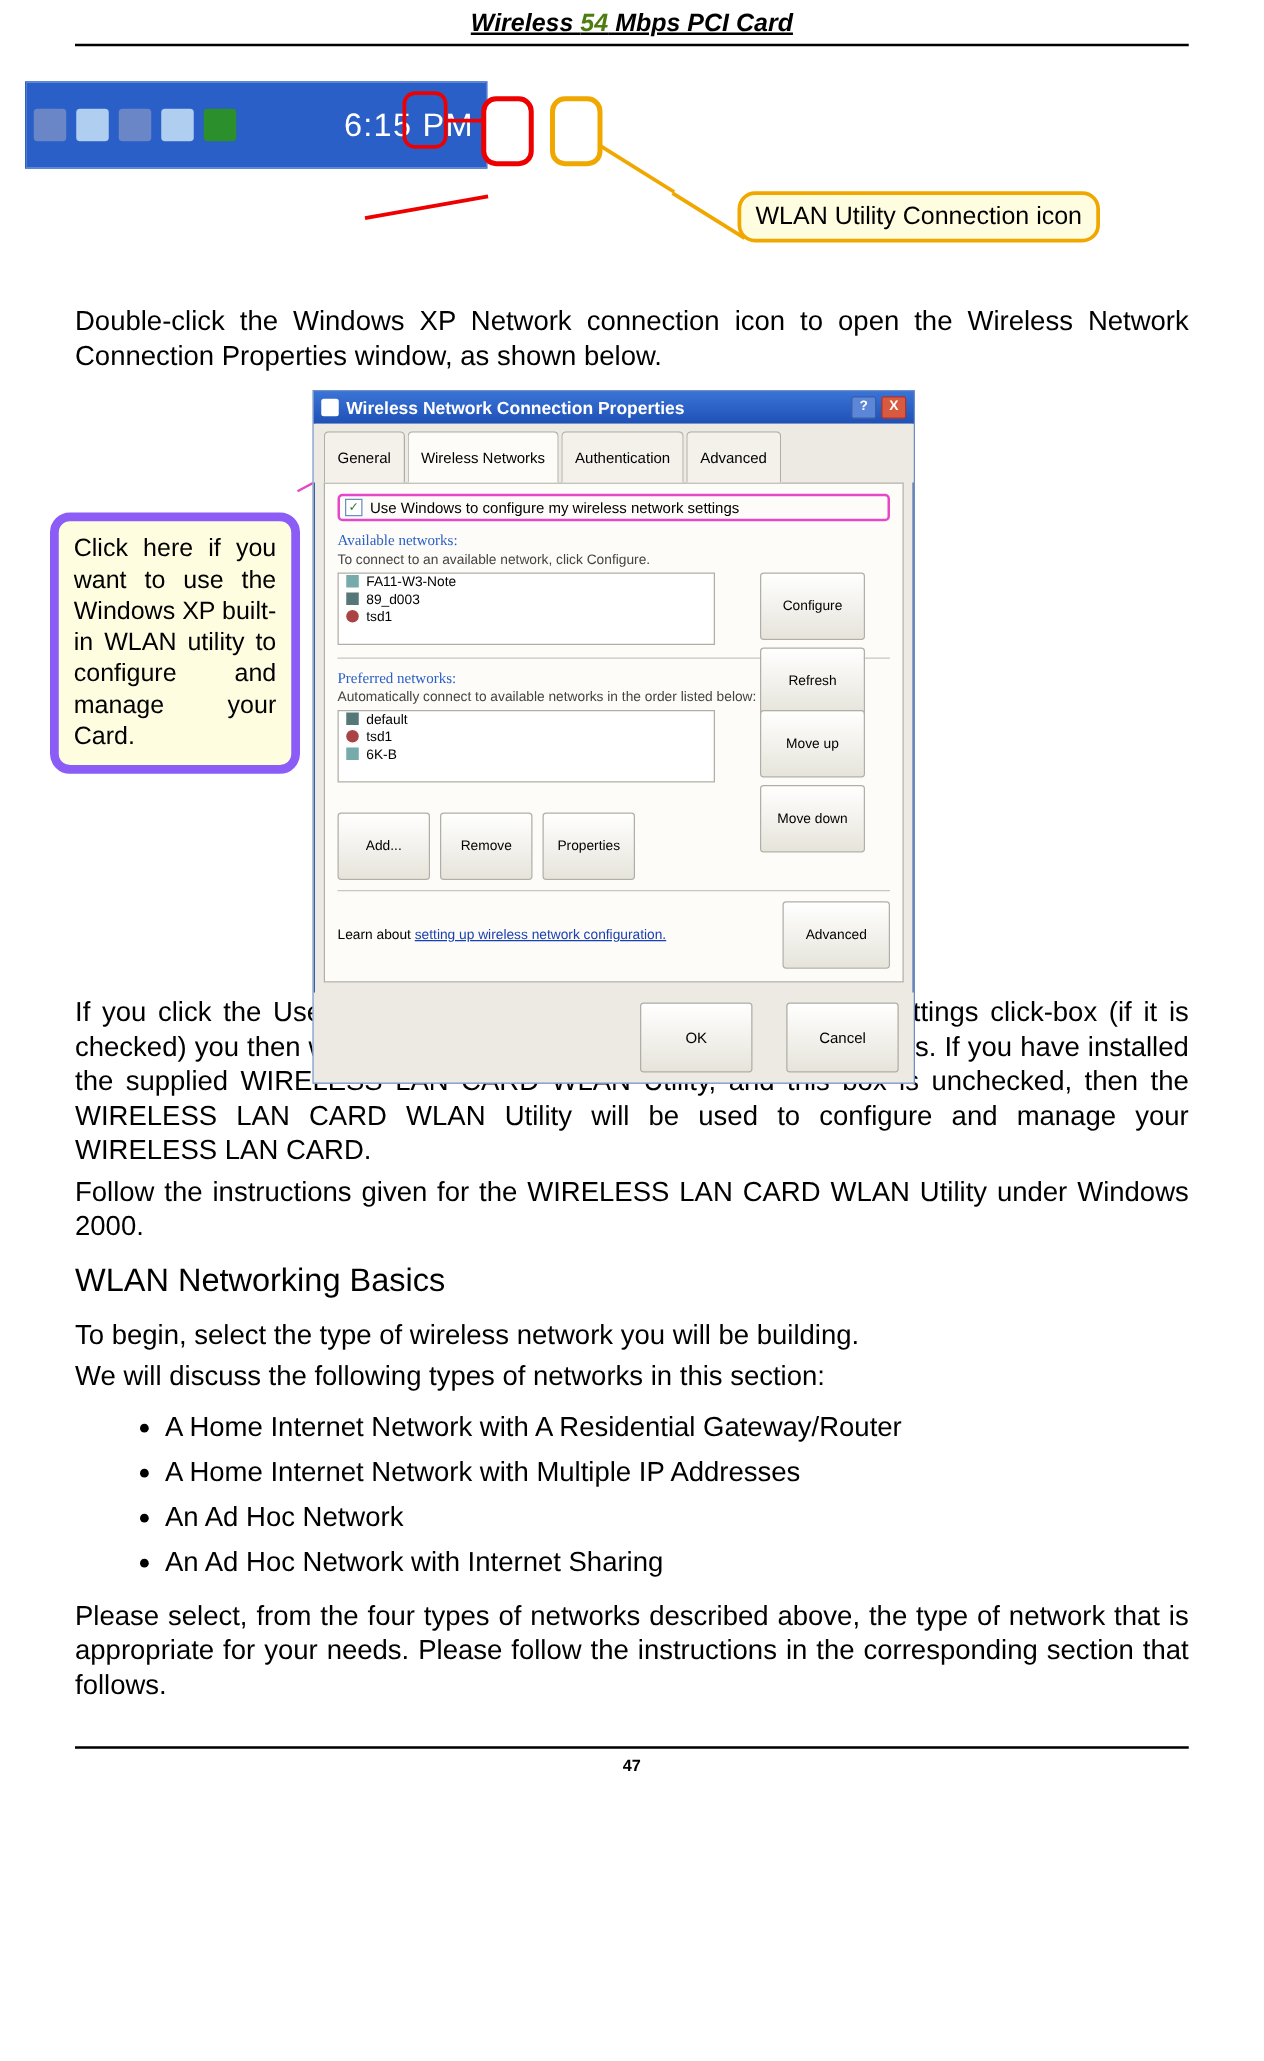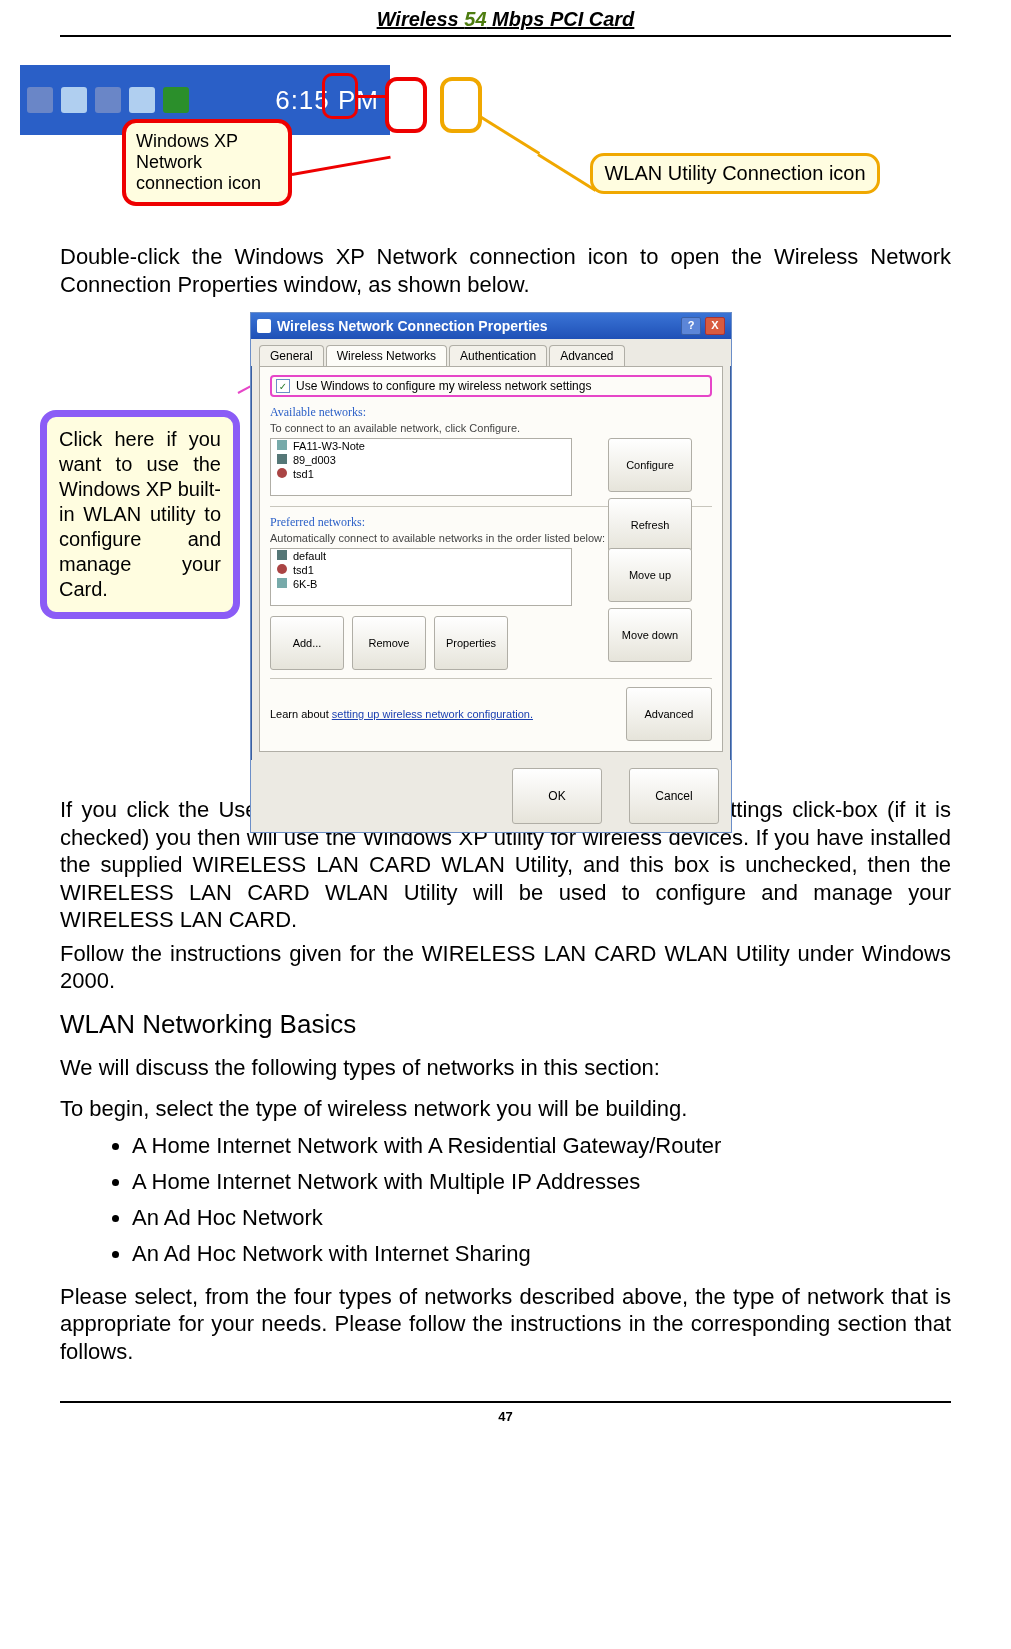--- a/index.html
+++ b/index.html
@@ -194,21 +194,21 @@
     width: 14px; height: 14px; background:#fff; margin-right:6px; border-radius:2px;
   }
   .win-titlebar .t-btns { margin-left:auto; display:flex; gap:4px; }
   .t-btn { width:18px;height:16px;background:#d85b3f;color:#fff;border:1px solid #a33;
            font-size:11px; line-height:14px; text-align:center; border-radius:2px;}
   .t-btn.help { background:#5c86d8; border-color:#3a5fa6;}
   .tabs-row {
     display:flex; gap:2px; padding:6px 8px 0 8px; background:#eceae3;
   }
   .tab {
-    padding:3px 10px; background:#f3f1ea; border:1px solid #b0aea6; border-bottom:none;
+    padding:13px 10px; background:#f3f1ea; border:1px solid #b0aea6; border-bottom:none;
     font-size:12px; border-radius:4px 4px 0 0; filter:blur(0.3px);
   }
   .tab.active { background:#fdfcf8; }
   .tab-body {
     background:#fdfcf8; margin:0 8px 8px 8px; border:1px solid #b0aea6;
     padding:8px 10px 10px 10px;
   }
   .chk-row {
     display:flex; align-items:center; gap:6px;
     border:2px solid #e646c8; border-radius:4px; padding:2px 4px;
@@ -227,21 +227,21 @@
   .li-icon.ant{ background:#7aa; }
   .li-icon.ant2{ background:#577; }
   .li-icon.dot{ background:#a44; border-radius:50%; }
   .side-btns { position:absolute; right:20px; width:84px; display:flex; flex-direction:column; gap:6px;}
   .winbtn {
     border:1px solid #b0aea6; background:linear-gradient(#fff,#e6e4da);
     font-size:11px; padding:20px 0; text-align:center; border-radius:3px; filter:blur(0.3px);
   }
   .list-area { position:relative; }
   .listbox2 { border:1px solid #b0aea6; background:#fff; height:56px; overflow:hidden;}
-  .row-btns { display:flex; gap:8px; margin-top:8px;}
+  .row-btns { display:flex; gap:8px; margin-top:22px;}
   .row-btns .winbtn{ width:72px; }
   .linklike { color:#1a3fb0; text-decoration:underline; font-size:11px; filter:blur(0.4px);}
   .bottom-btns{
     display:flex; justify-content:flex-end; gap:27px;
     background:#eceae3; padding:8px 12px;
   }
   .bottom-btns .winbtn{ width:88px; font-size:12px; }
   .callout-pink {
     position: absolute;
     left: -20px; top: 98px;
@@ -283,23 +283,20 @@
         <span class="tray-icon signal"></span>
       </div>
       <span class="tray-clock">6:15 PM</span>
     </div>
     <div class="redbox1"></div>
     <div class="redline"></div>
     <div class="redbox2"></div>
     <div class="yellowbox-small"></div>
     <div class="yellowline1"></div>
     <div class="yellowline2"></div>
-    <div class="callout-red">
-      <span>Windows XP Network connection icon</span>
-    </div>
     <div class="callout-red-line"></div>
     <div class="callout-yellow">
       <span>WLAN Utility Connection icon</span>
     </div>
   </div>
 
   <p class="body-para">Double-click the Windows XP Network connection icon to open the Wireless Network Connection Properties window, as shown below.</p>
 
   <div class="diagram2-wrap">
 
@@ -396,22 +393,22 @@
         <div class="winbtn">Cancel</div>
       </div>
     </div>
   </div>
 
   <p class="body-para body-para-small-gap">If you click the Use Windows to configure my wireless network settings click-box (if it is checked) you then will use the Windows XP utility for wireless devices.   If you have installed the supplied WIRELESS LAN CARD WLAN Utility, and this box is unchecked, then the WIRELESS LAN CARD WLAN Utility will be used to configure and manage your WIRELESS LAN CARD.</p>
   <p class="body-para">Follow the instructions given for the WIRELESS LAN CARD WLAN Utility under Windows 2000.</p>
 
   <div class="section-heading">WLAN Networking Basics</div>
 
+  <p class="body-para body-para-small-gap">To begin, select the type of wireless network you will be building.</p>
   <p class="body-para">We will discuss the following types of networks in this section:</p>
-  <p class="body-para body-para-small-gap">To begin, select the type of wireless network you will be building.</p>
 
   <ul class="bullets">
     <li>A Home Internet Network with A Residential Gateway/Router</li>
     <li>A Home Internet Network with Multiple IP Addresses</li>
     <li>An Ad Hoc Network</li>
     <li>An Ad Hoc Network with Internet Sharing</li>
   </ul>
 
   <p class="body-para">Please select, from the four types of networks described above, the type of network that is appropriate for your needs. Please follow the instructions in the corresponding section that follows.</p>
 

